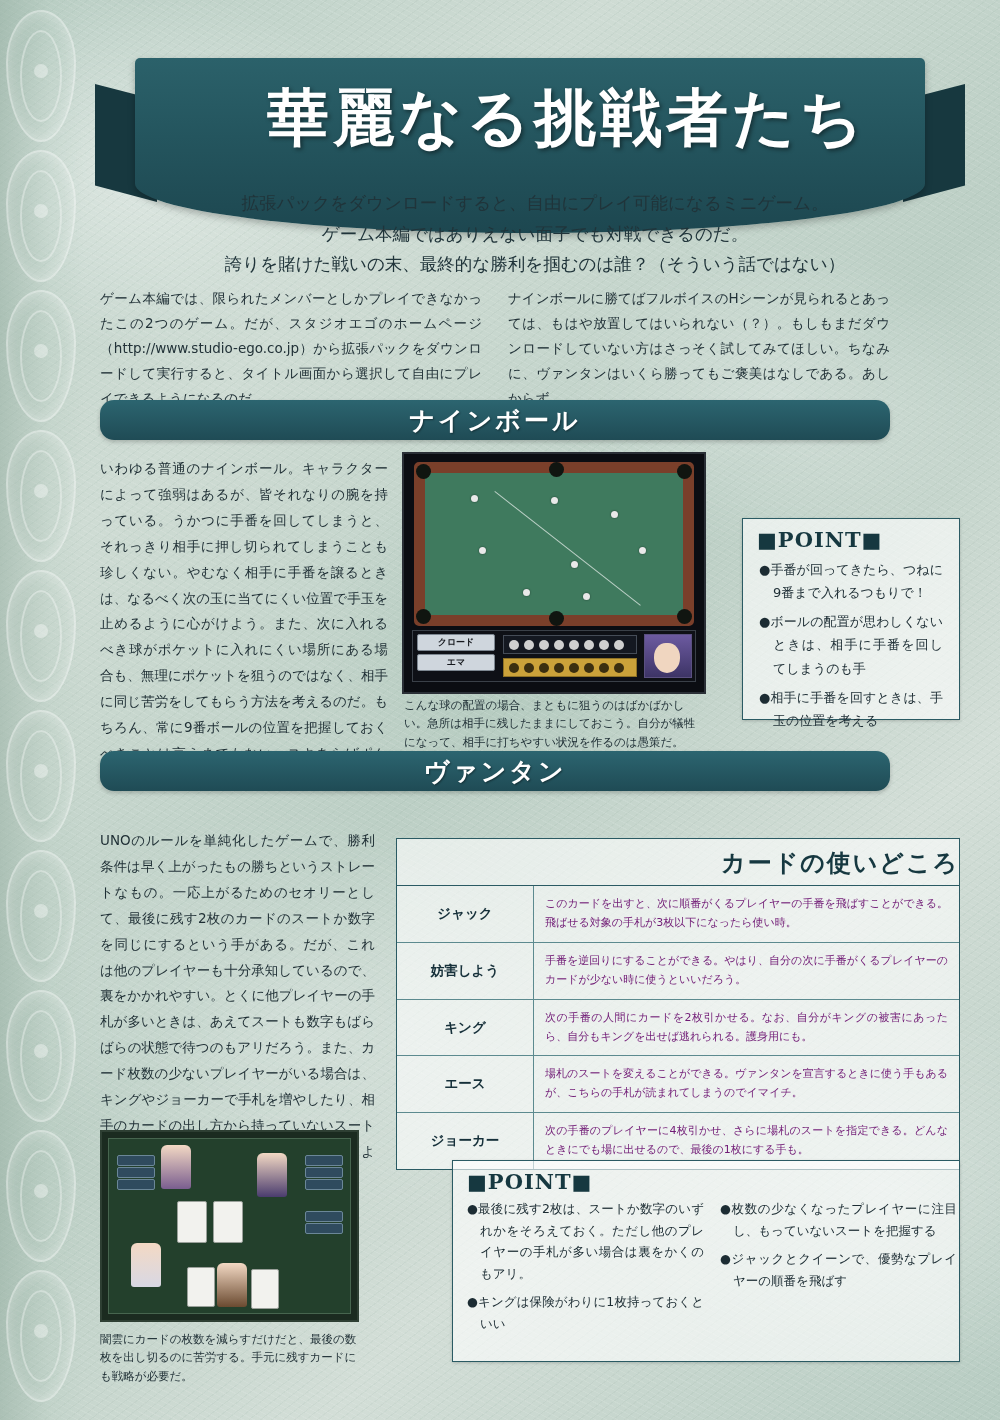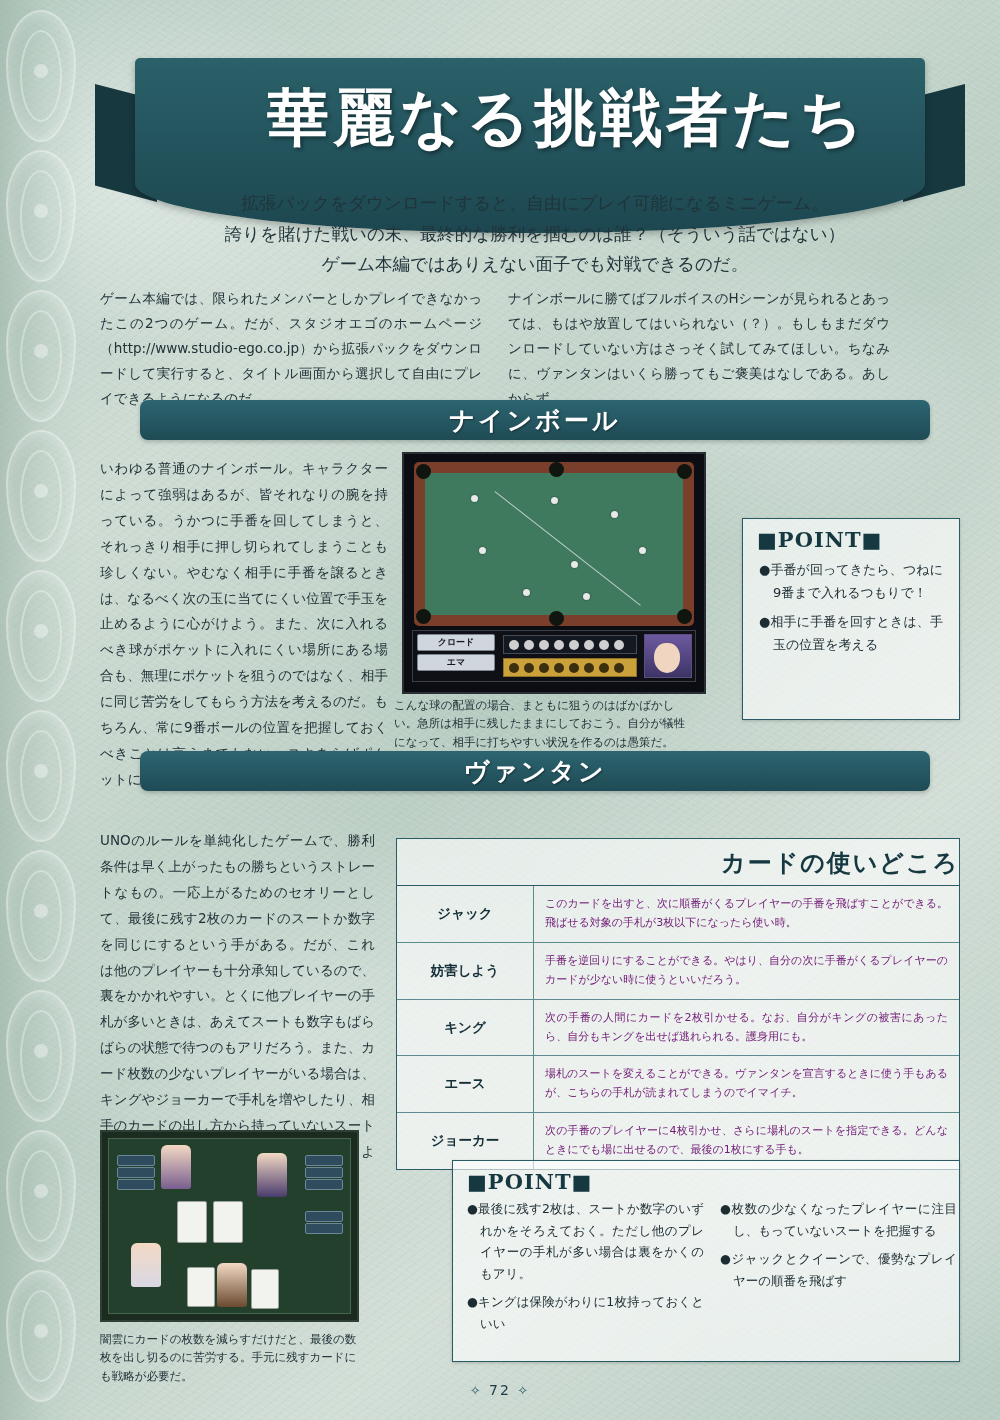--- a/index.html
+++ b/index.html
@@ -87,23 +87,22 @@
   }
 
   
   .intro{ position:absolute; left:100px; top:286px; width:790px; display:flex; gap:26px; }
   .intro p{ margin:0; width:382px; font-size:13.5px; line-height:1.85; color:#223238; text-align:justify;}
 
   
   .sec-bar{
     position:absolute; height:40px; width:790px; left:100px;
     background:linear-gradient(180deg,#2c6570,#1f4b55);
-    border-radius:8px;
+    border-radius:14px;
     box-shadow:0 2px 4px rgba(0,0,0,.2);
-    margin-left:40px;
   }
   .sec-bar .t{
     position:absolute; inset:0;
     display:flex; align-items:center; justify-content:center;
     color:#fff; font-size:25px; font-weight:bold;
     font-family:"DejaVu Serif", serif; letter-spacing:3px;
     text-shadow:1px 1px 2px rgba(0,0,0,.4);
   }
   .sec-ninepin{ top:400px; }
   .sec-vantan{ top:751px; }
@@ -151,21 +150,21 @@
   .hud-rail.amber .b{ background:#3b2f10;}
   .hud-face{
     width:46px; margin:3px; background:linear-gradient(180deg,#6c5aa0,#3d3466);
     border:1px solid #5a5080; position:relative; overflow:hidden;
   }
   .hud-face:after{
     content:""; position:absolute; left:9px; top:8px; width:26px; height:30px;
     background:#f0d6c0; border-radius:45% 45% 50% 50%;
   }
   .cap-pool{
-    position:absolute; left:394px; top:696px; width:300px;
+    position:absolute; left:404px; top:696px; width:300px;
     font-size:11.5px; line-height:1.6; color:#223238;
   }
 
   
   .point-box{
     position:absolute; background:rgba(255,255,255,0.62);
     border:1.5px solid #2a5a63;
     box-shadow:0 1px 3px rgba(0,0,0,.18);
   }
   .point-title{
@@ -257,22 +256,22 @@
 
 <div class="content">
 
   <div class="banner-wrap">
     <div class="ribbon-tail-l"></div>
     <div class="ribbon-tail-r"></div>
     <div class="ribbon-main"></div>
     <div class="banner-title">華麗なる挑戦者たち</div>
     <div class="banner-sub">
       <div>拡張パックをダウンロードすると、自由にプレイ可能になるミニゲーム。</div>
+      <div>ゲーム本編ではありえない面子でも対戦できるのだ。</div>
       <div>誇りを賭けた戦いの末、最終的な勝利を掴むのは誰？（そういう話ではない）</div>
-      <div>ゲーム本編ではありえない面子でも対戦できるのだ。</div>
     </div>
   </div>
 
   <div class="intro">
     <p>ゲーム本編では、限られたメンバーとしかプレイできなかったこの2つのゲーム。だが、スタジオエゴのホームページ（http://www.studio-ego.co.jp）から拡張パックをダウンロードして実行すると、タイトル画面から選択して自由にプレイできるようになるのだ。</p>
     <p>ナインボールに勝てばフルボイスのHシーンが見られるとあっては、もはや放置してはいられない（？）。もしもまだダウンロードしていない方はさっそく試してみてほしい。ちなみに、ヴァンタンはいくら勝ってもご褒美はなしである。あしからず。</p>
   </div>
 
   <div class="sec-bar sec-ninepin">
     <div class="t">ナインボール</div>
@@ -327,20 +326,21 @@
       </div>
       <div class="hud-face"></div>
     </div>
   </div>
   <div class="cap-pool">こんな球の配置の場合、まともに狙うのはばかばかしい。急所は相手に残したままにしておこう。自分が犠牲になって、相手に打ちやすい状況を作るのは愚策だ。</div>
 
   <div class="point-box pb1">
     <div class="point-title">■POINT■</div>
     <ul class="point-list">
       <li>●手番が回ってきたら、つねに9番まで入れるつもりで！</li>
+      <li>●ボールの配置が思わしくないときは、相手に手番を回してしまうのも手</li>
       <li>●相手に手番を回すときは、手玉の位置を考える</li>
     </ul>
   </div>
 
   <div class="sec-bar sec-vantan">
     <div class="t">ヴァンタン</div>
   </div>
 
   <div class="vt-text">UNOのルールを単純化したゲームで、勝利条件は早く上がったもの勝ちというストレートなもの。一応上がるためのセオリーとして、最後に残す2枚のカードのスートか数字を同じにするという手がある。だが、これは他のプレイヤーも十分承知しているので、裏をかかれやすい。とくに他プレイヤーの手札が多いときは、あえてスートも数字もばらばらの状態で待つのもアリだろう。また、カード枚数の少ないプレイヤーがいる場合は、キングやジョーカーで手札を増やしたり、相手のカードの出し方から持っていないスートを推理したりと、徹底的にマーク＆妨害しよう。</div>
 
@@ -397,19 +397,14 @@
         <li>●最後に残す2枚は、スートか数字のいずれかをそろえておく。ただし他のプレイヤーの手札が多い場合は裏をかくのもアリ。</li>
         <li>●キングは保険がわりに1枚持っておくといい</li>
       </ul>
       <ul>
         <li>●枚数の少なくなったプレイヤーに注目し、もっていないスートを把握する</li>
         <li>●ジャックとクイーンで、優勢なプレイヤーの順番を飛ばす</li>
       </ul>
     </div>
   </div>
 
-  <div class="footer">
-    <span class="orn">✧</span>
-    <span>72</span>
-    <span class="orn">✧</span>
-  </div>
 
 </div>
 
 </body></html>

